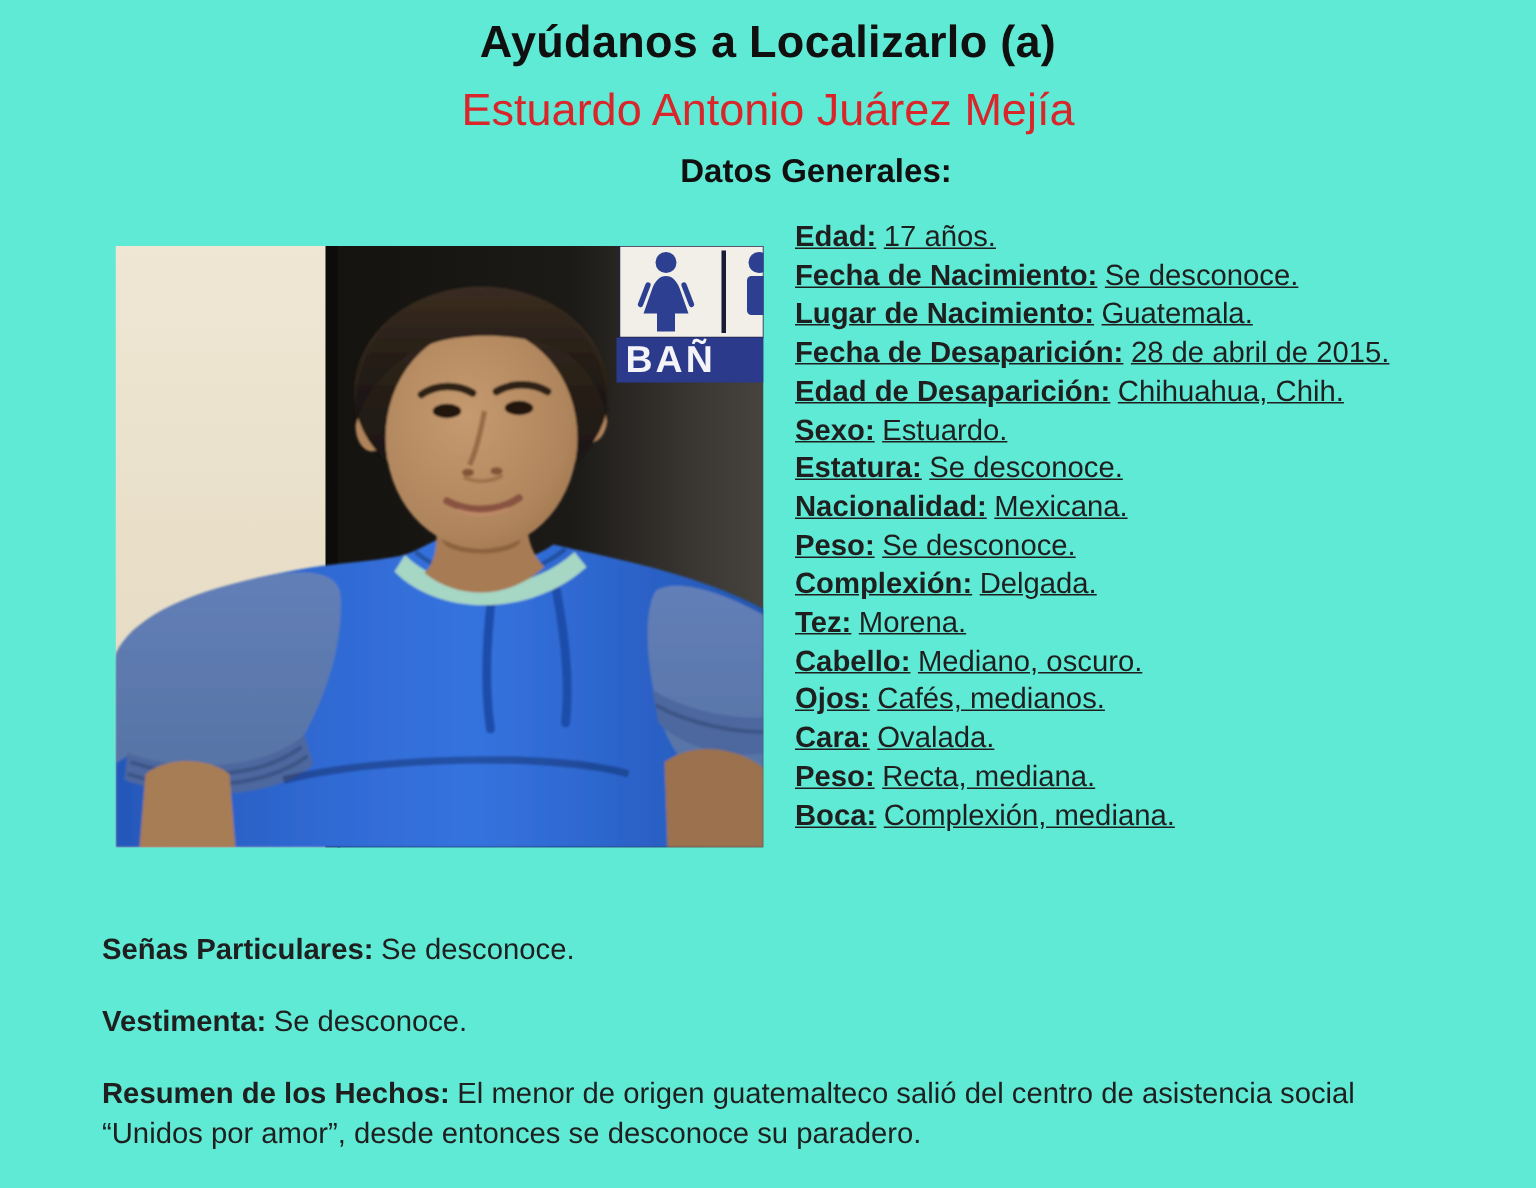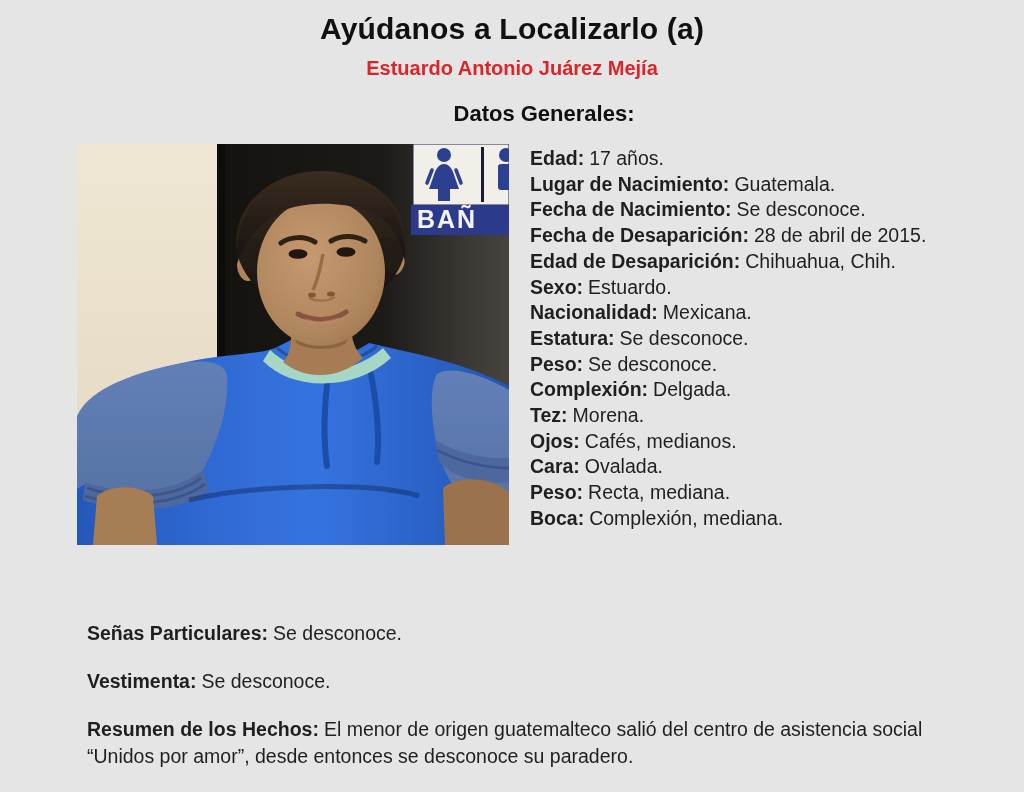--- a/index.html
+++ b/index.html
@@ -1,29 +1,29 @@
 <!DOCTYPE html>
 <html style="--accent-red: #d9262b;"><head>
 <meta charset="utf-8">
 <style>
   html,body{margin:0;padding:0;background:#ffffff;}
   .poster{
-    position:relative;width:1024px;height:792px;background:#e5e5e5;overflow:hidden;
+    position:relative;width:1024px;height:792px;background:#5eead4;overflow:hidden;
     font-family:"Liberation Sans", sans-serif;color:#1f1f1f;
   }
   .hdr{position:absolute;left:0;width:100%;text-align:center;white-space:nowrap;}
   .title{top:12px;font-size:30px;font-weight:bold;color:#101010;letter-spacing:.2px;}
-  .name{top:57px;font-size:20px;font-weight:bold;color:var(--accent-red,#d9262b);}
+  .name{top:57px;font-size:30px;font-weight:normal;color:var(--accent-red,#d9262b);}
   .section{top:101px;font-size:22px;font-weight:bold;color:#101010;padding-left:32px;}
-  .photo{position:absolute;left:77px;top:144px;width:396px;height:401px;}
+  .photo{position:absolute;left:77px;top:164px;width:396px;height:401px;}
   .photo svg{display:block;filter:blur(.4px) saturate(.97);}
   .details{position:absolute;left:530px;top:146px;margin:0;padding:0;list-style:none;
-    font-size:19.5px;line-height:25.7px;}
+    font-size:19.5px;line-height:25.7px;text-decoration:underline;}
   .details b{margin-right:5px;}
-  .notes{position:absolute;left:68px;top:620px;width:884px;font-size:19.5px;line-height:27px;margin-left:19px;}
+  .notes{position:absolute;left:68px;top:620px;width:884px;font-size:19.5px;line-height:27px;}
   .note{margin:0 0 21px 0;}
   .note b{margin-right:5px;}
 </style>
 </head>
 <body>
 
 <div class="poster">
 
   <div class="hdr title">Ayúdanos a Localizarlo (a)</div>
   <div class="hdr name">Estuardo Antonio Juárez Mejía</div>
@@ -137,40 +137,41 @@
           <path d="M 228,176 Q 245,182 262,175" stroke="rgba(200,140,110,0.5)" stroke-width="3" fill="none"></path>
         </g>
       </g>
     </svg>
   </div>
 
   <ul class="details">
 
       <li class="row"><b>Edad:</b><span>17 años.</span></li>
 
+      <li class="row"><b>Fecha de Nacimiento:</b><span>Se desconoce.</span></li>
+
       <li class="row"><b>Lugar de Nacimiento:</b><span>Guatemala.</span></li>
-
-      <li class="row"><b>Fecha de Nacimiento:</b><span>Se desconoce.</span></li>
 
       <li class="row"><b>Fecha de Desaparición:</b><span>28 de abril de 2015.</span></li>
 
       <li class="row"><b>Edad de Desaparición:</b><span>Chihuahua, Chih.</span></li>
 
       <li class="row"><b>Sexo:</b><span>Estuardo.</span></li>
 
+      <li class="row"><b>Estatura:</b><span>Se desconoce.</span></li>
+
       <li class="row"><b>Nacionalidad:</b><span>Mexicana.</span></li>
-
-      <li class="row"><b>Estatura:</b><span>Se desconoce.</span></li>
 
       <li class="row"><b>Peso:</b><span>Se desconoce.</span></li>
 
       <li class="row"><b>Complexión:</b><span>Delgada.</span></li>
 
       <li class="row"><b>Tez:</b><span>Morena.</span></li>
 
+      <li class="row"><b>Cabello:</b><span>Mediano, oscuro.</span></li>
 
       <li class="row"><b>Ojos:</b><span>Cafés, medianos.</span></li>
 
       <li class="row"><b>Cara:</b><span>Ovalada.</span></li>
 
       <li class="row"><b>Peso:</b><span>Recta, mediana.</span></li>
 
       <li class="row"><b>Boca:</b><span>Complexión, mediana.</span></li>
     </ul>
 

